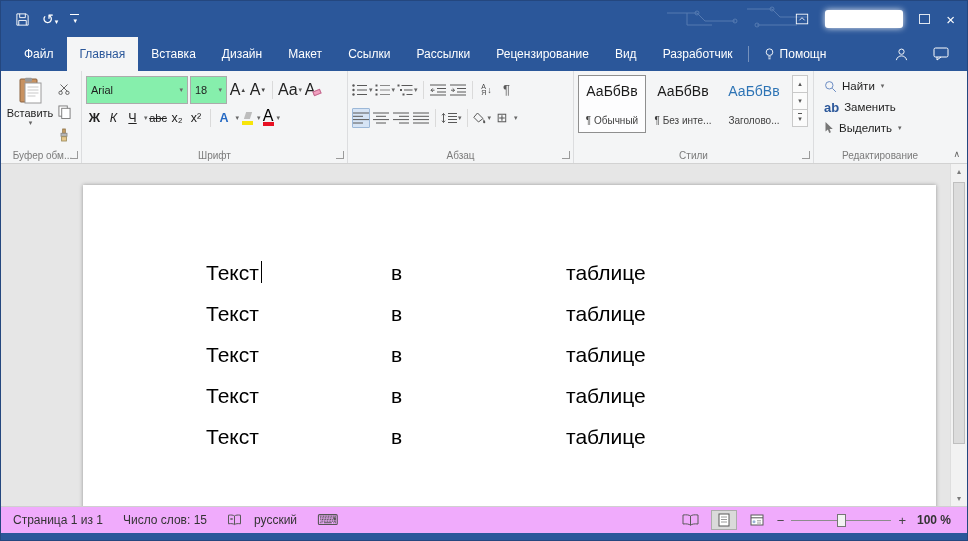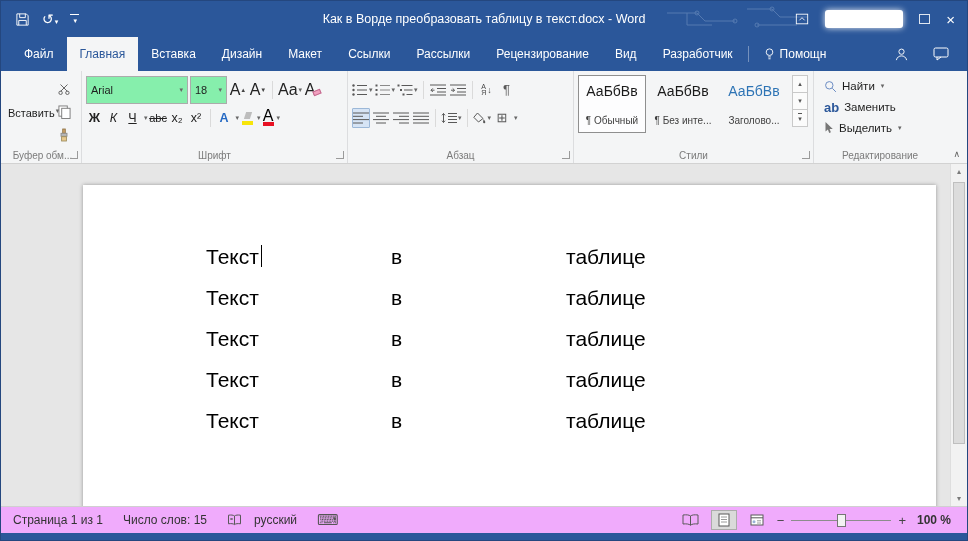--- a/index.html
+++ b/index.html
@@ -32,21 +32,21 @@
   .ribbon { height:93px; background:#f4f5f6; border-bottom:1px solid #d2d2d2; display:flex; position:relative; padding-left:3px; }
   .rgroup { position:relative; border-right:1px solid #dcdddf; padding:4px 4px 18px 4px; }
   .rlabel { position:absolute; bottom:2px; left:0; right:0; text-align:center; font-size:10px; color:#7b7b7b; white-space:nowrap; overflow:hidden; }
   .launcher { position:absolute; bottom:4px; right:3px; width:8px; height:8px; border-right:1px solid #9a9a9a; border-bottom:1px solid #9a9a9a; }
   .rrow { display:flex; align-items:center; gap:2px; height:25px; }
   .rbtn { display:inline-flex; align-items:center; justify-content:center; min-width:18px; height:20px; color:#222; }
   .dd { font-size:7px; color:#666; margin-left:1px; }
   .vdiv { width:1px; height:18px; background:#dadada; margin:0 3px; }
 
   .g-clipboard { width:78px; display:flex; gap:3px; }
-  .paste-big { width:44px; display:flex; flex-direction:row; align-items:center; padding-top:2px; }
+  .paste-big { width:44px; display:flex; flex-direction:column; align-items:center; padding-top:2px; }
   .paste-label { font-size:11px; color:#1e1e1e; margin-top:3px; }
   .clip-col { display:flex; flex-direction:column; gap:3px; padding-top:4px; }
 
   .g-font { width:266px; display:flex; flex-direction:column; gap:3px; padding-top:6px; }
   .combo { height:28px; background:#86efac; border:1px solid #ababab; display:flex; align-items:center; justify-content:space-between; font-size:11px; padding:0 4px; color:#1e1e1e; }
   .combo.family { width:102px; } .combo.size { width:37px; }
   .tiny-arr { font-size:6px; vertical-align:super; color:#444; }
   .tbtn { width:17px; height:20px; display:inline-flex; align-items:center; justify-content:center; font-size:12.5px; color:#222; }
   .b-bold { font-weight:bold; } .b-italic { font-style:italic; }
   .b-under { text-decoration:underline; } .b-strike { font-size:11px; text-decoration:line-through; }
@@ -77,21 +77,21 @@
 
   .g-editing { width:132px; display:flex; flex-direction:column; gap:3px; padding:6px 0 18px 10px; }
   .erow { display:flex; align-items:center; gap:5px; font-size:11.5px; color:#1e1e1e; height:18px; }
   .rep-ic { font-size:13px; color:#2b579a; font-weight:bold;text-align:center; }
 
   .ribbon-collapse { position:absolute; right:7px; bottom:4px; font-size:9px; color:#666; }
 
   
   .docarea { height:342px; background:#e6e6e6; position:relative; overflow:hidden; }
   .page { position:absolute; left:82px; top:21px; width:853px; height:560px; background:#fff; box-shadow:0 0 4px rgba(0,0,0,.35); }
-  .textblock { padding-top:60px; }
+  .textblock { padding-top:76px; }
   .trow { position:relative; height:41px; font-size:21px; color:#000; }
   .tc { position:absolute; top:0; white-space:pre; }
   .tc1 { left:123px; } .tc2 { left:308px; } .tc3 { left:483px; }
   .caret { display:inline-block; width:1.5px; height:22px; background:#000; margin-left:2px; vertical-align:-3px; }
   .vscroll { position:absolute; right:0; top:0; bottom:0; width:17px; background:#f2f2f2; border-left:1px solid #dedede; }
   .vs-arrow { position:absolute; left:0; right:0; text-align:center; font-size:8px; color:#7a7a7a; }
   .vs-up { top:3px; } .vs-down { bottom:3px; }
   .vthumb { position:absolute; left:2px; right:2px; top:18px; height:262px; background:#dcdcdc; border:1px solid #bfbfbf; }
 
   
@@ -125,21 +125,20 @@
             <path d="M2 2h10l2 2v10H2z" fill="none" stroke="#fff"></path>
             <path d="M5 2v4h6V2M4 14V9h8v5" fill="none" stroke="#fff"></path>
           </svg>
       </span>
       <span><span class="glyph">↺</span><span class="dd">▾</span></span>
       <span class="qat-custom">
           <span class="bar"></span>
           <span class="dd">▾</span>
         </span>
     </div>
-    <div class="title-text">Как в Ворде преобразовать таблицу в текст.docx - Word</div>
     <svg class="circuit" width="140" height="28" viewBox="0 0 140 28">
       <g fill="none" stroke="#cfe0f5" stroke-width="1">
         <path d="M0 8h30l8 8h30M20 8v12h25M80 4h25l8 8h27M90 20h40"></path>
         <circle cx="30" cy="8" r="2"></circle>
           <circle cx="68" cy="16" r="2"></circle>
           <circle cx="105" cy="4" r="2"></circle>
           <circle cx="90" cy="20" r="2"></circle>
       </g>
     </svg>
     <div class="win-controls">

